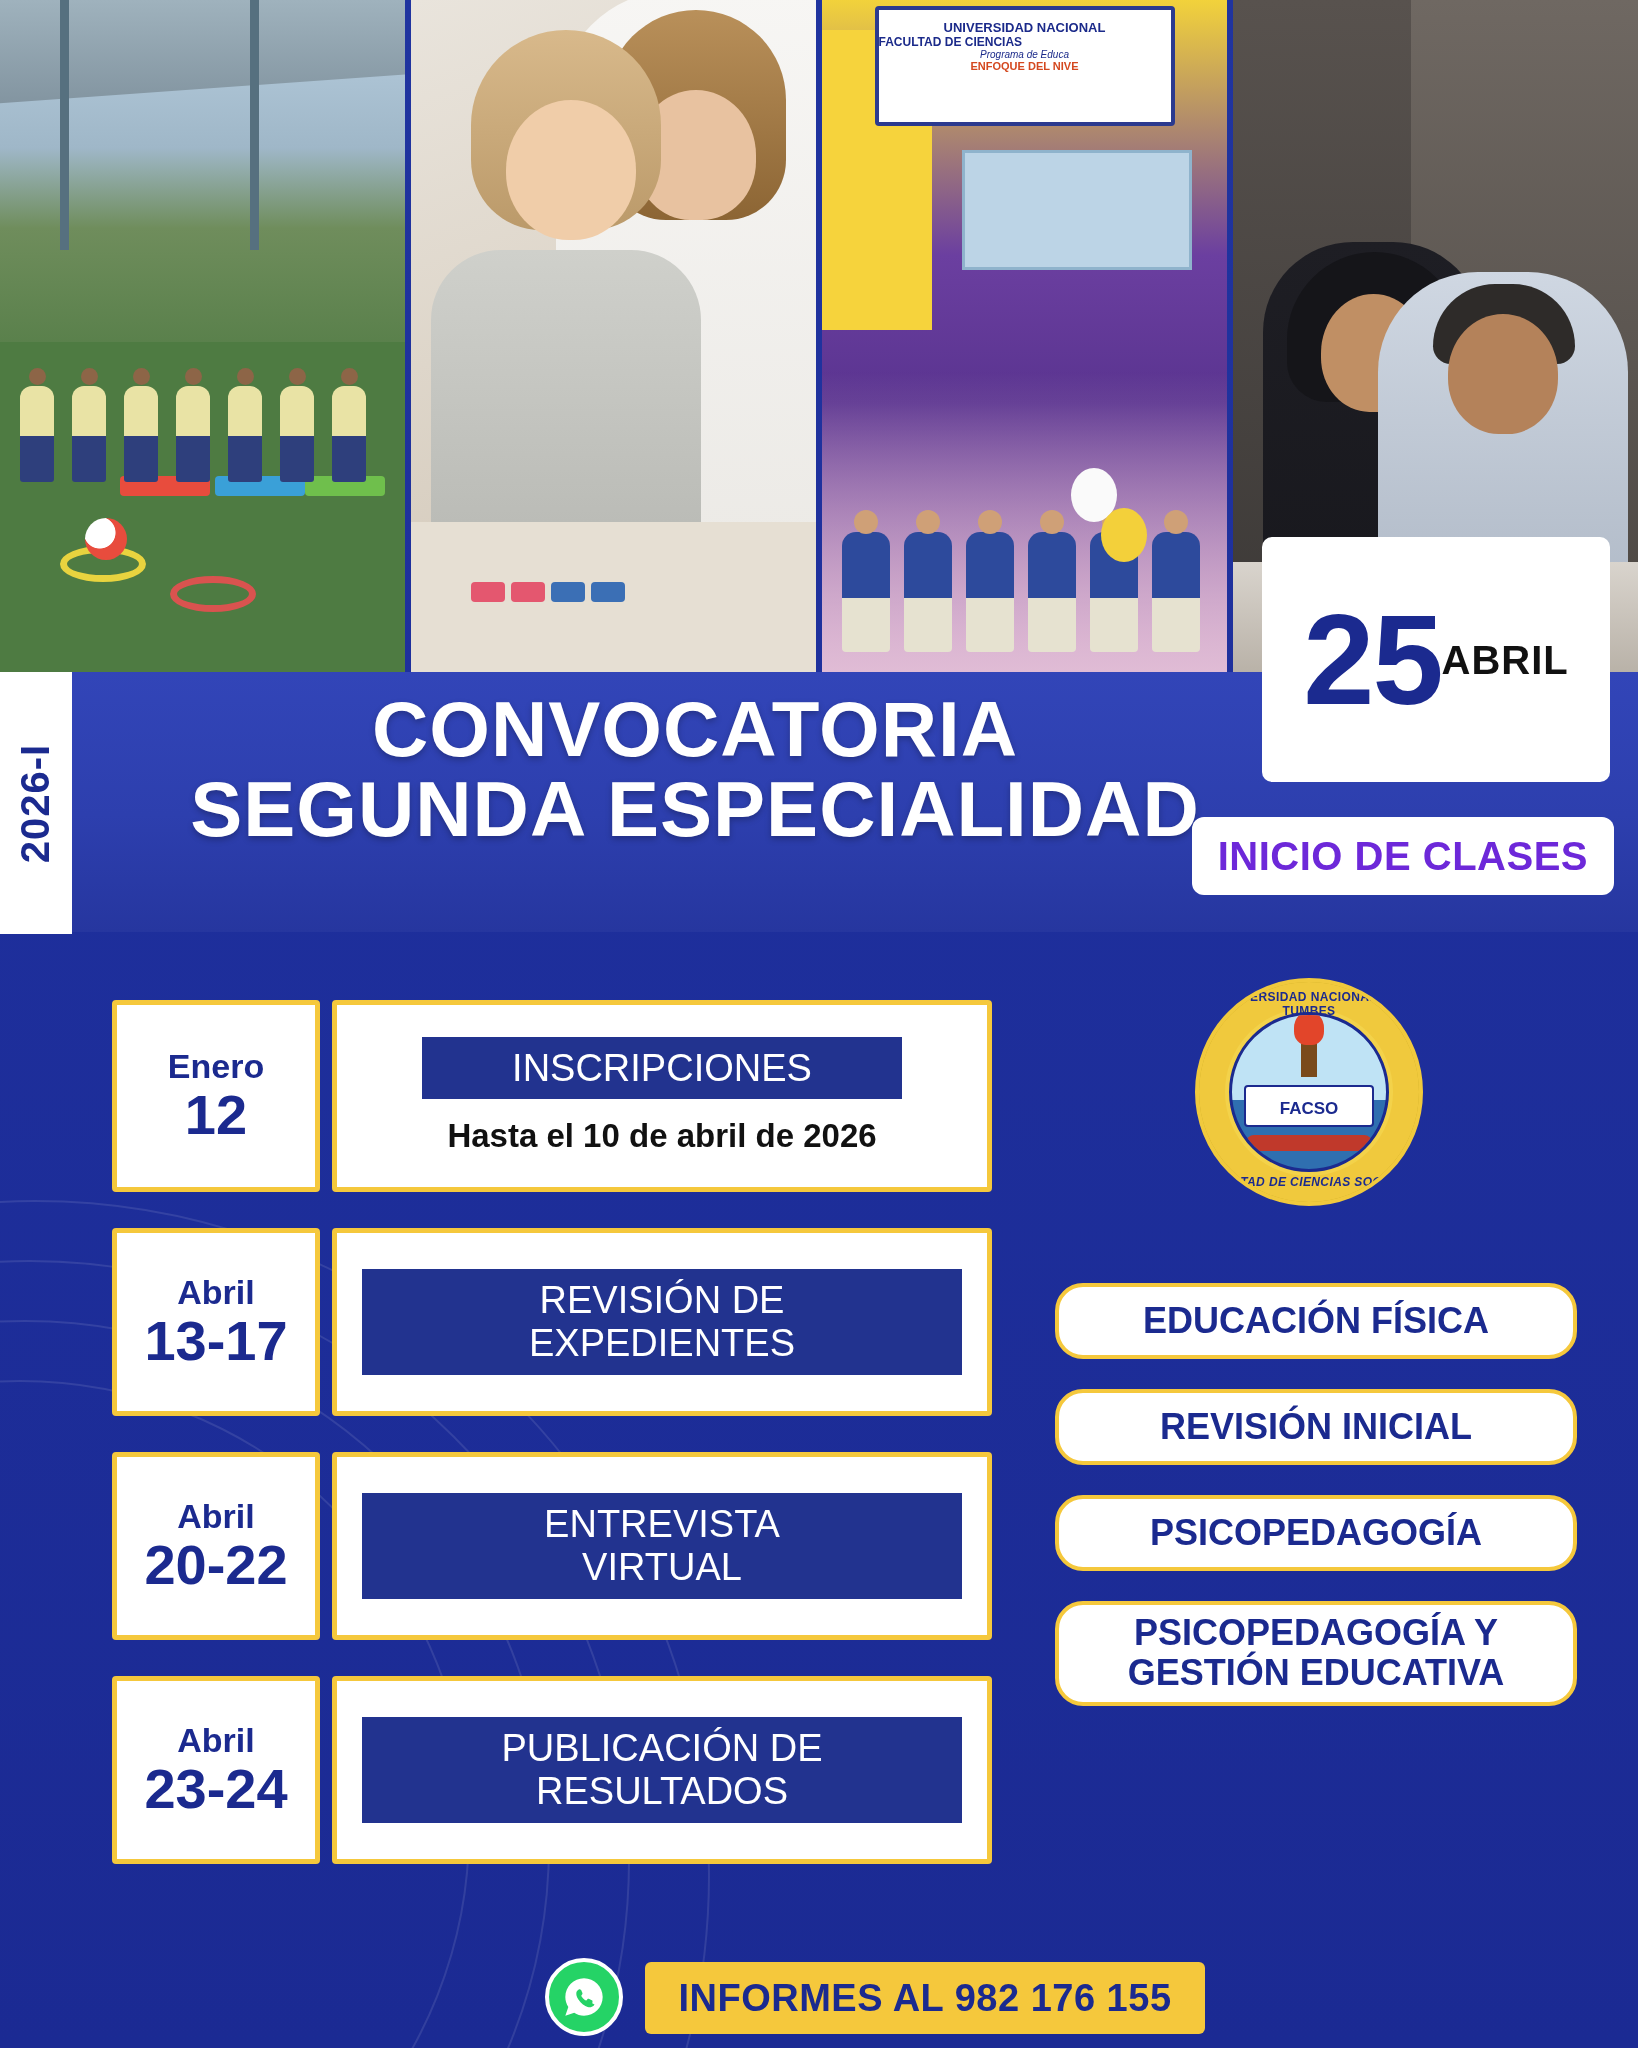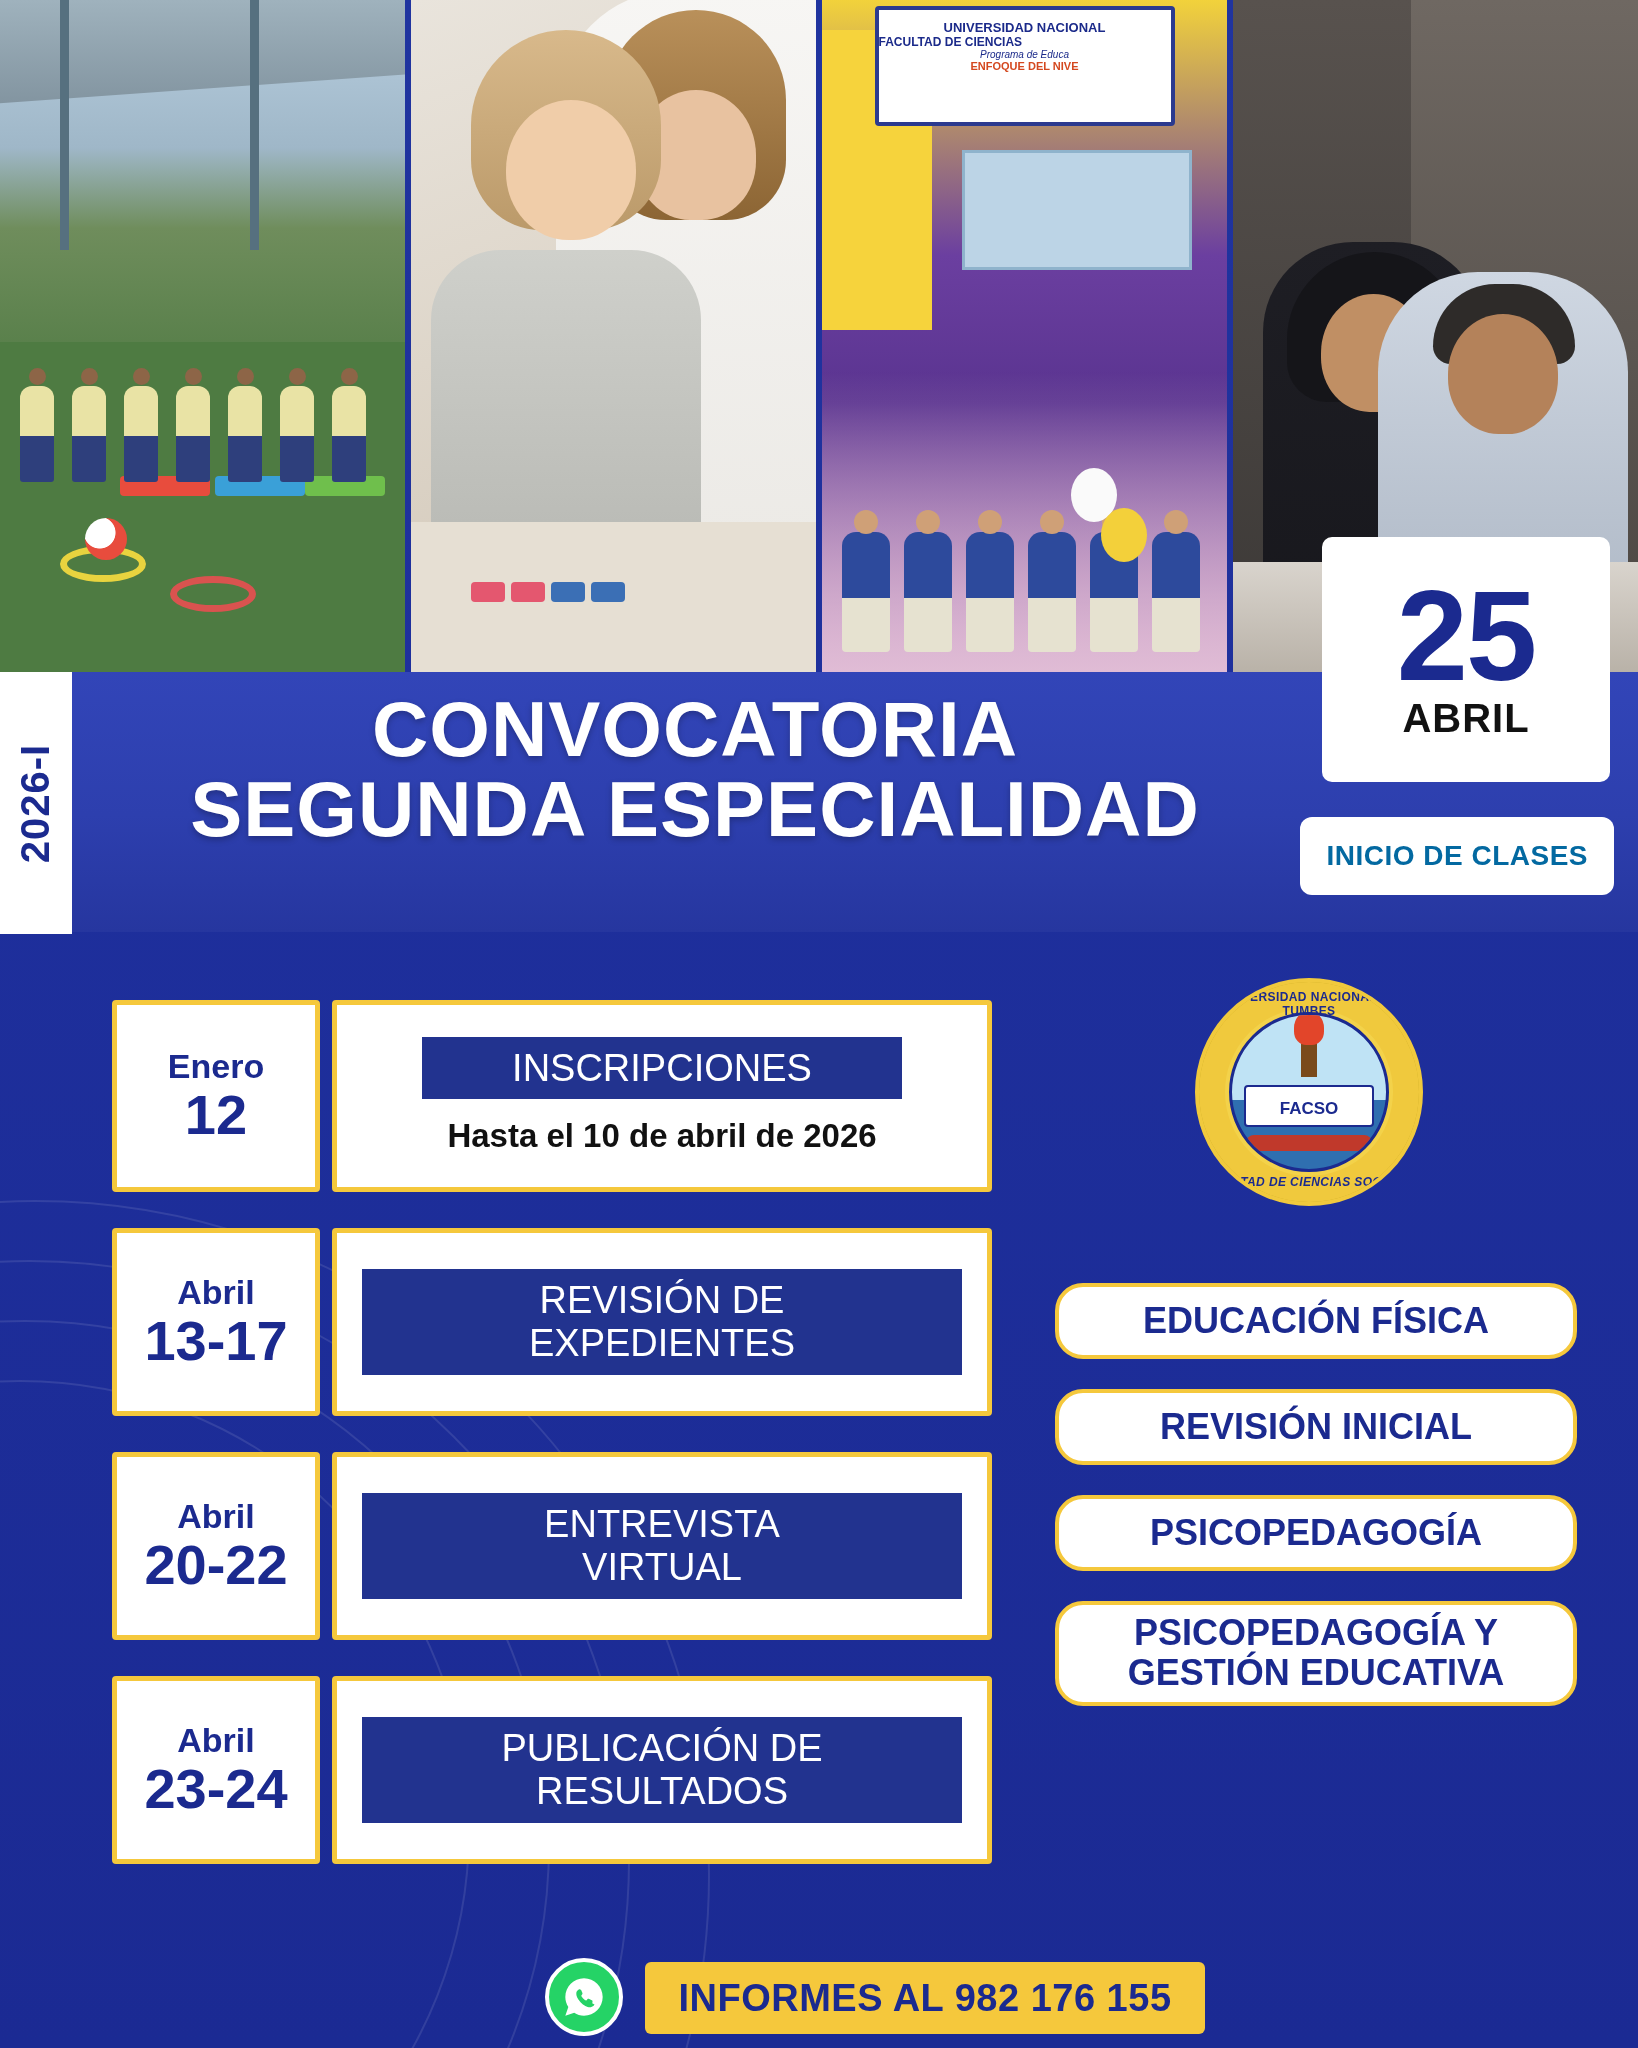--- a/index.html
+++ b/index.html
@@ -128,24 +128,24 @@
     background:#b4825a; border-radius:50% 50% 46% 46%; }
   .ph4 .p-r .hr { position:absolute; left:55px; top:12px; width:142px; height:80px;
     background:#2e2b29; border-radius:70px 70px 20px 20px; }
   .ph4 .desk { position:absolute; left:0; right:0; bottom:0; height:110px;
     background: linear-gradient(180deg,#d9d4cd,#b9b2a8); }
 
   
   .date-badge {
     position: absolute;
     top: 537px; right: 28px;
-    width: 288px; height: 245px;
+    width: 348px; height: 245px;
     background: #fff;
     border-radius: 10px;
-    display: flex; flex-direction: column;
+    display: flex; flex-direction: row;
     align-items: center; justify-content: center;
     z-index: 6;
   }
   .date-badge .day {
     font-size: 128px; font-weight: 800; color: #1b2a8f;
     line-height: 0.9; letter-spacing: -2px;
   }
   .date-badge .month {
     font-size: 40px; font-weight: 800; color: #111; letter-spacing: 1px;
     margin-top: 2px;
@@ -187,21 +187,21 @@
   .inicio-pill {
     position: absolute;
     top: 817px; right: 24px;
     height: 78px; padding: 0 26px;
     background: #fff;
     border-radius: 12px;
     display: flex; align-items: center; justify-content: center;
     z-index: 8;
   }
   .inicio-pill span {
-    font-size: 28px; font-weight: 800; color: #0369a1; letter-spacing: 0.5px;
+    font-size: 40px; font-weight: 800; color: #6d28d9; letter-spacing: 0.5px;
   }
 
   
   .timeline {
     position: absolute;
     top: 1000px; left: 112px;
     width: 880px;
   }
   .row {
     display: flex; align-items: stretch; gap: 12px;

